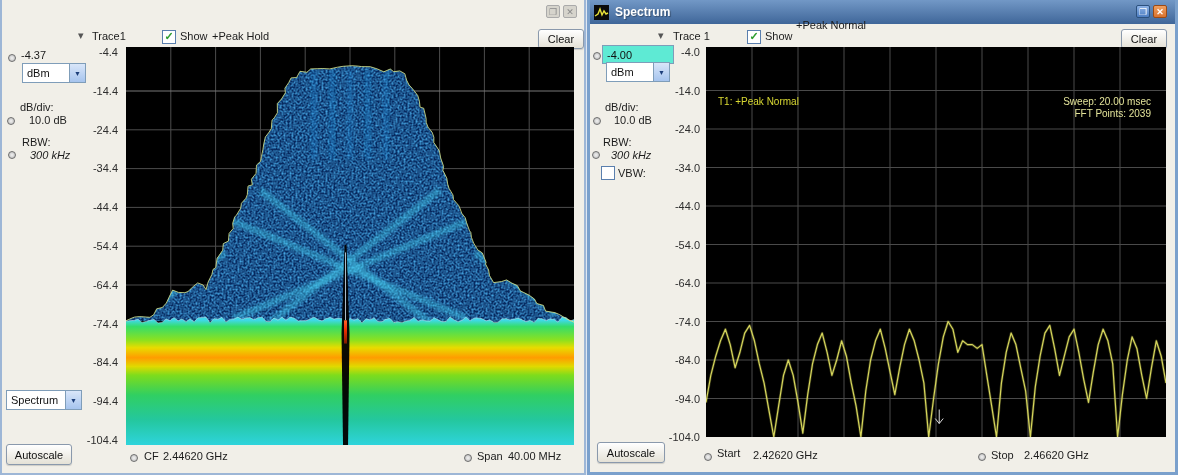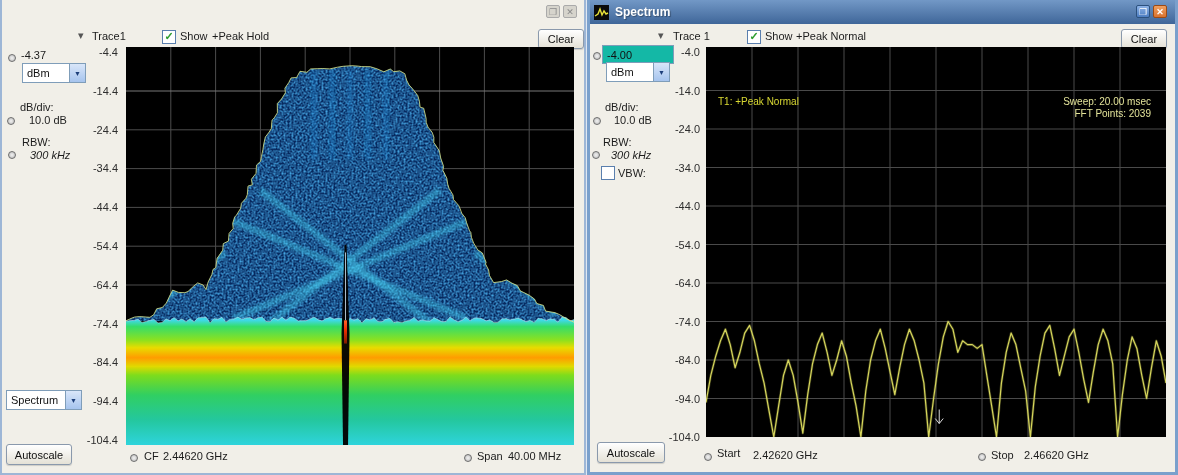--- a/index.html
+++ b/index.html
@@ -23,21 +23,21 @@
   .chev::after{content:"▾";}
   .lbl{position:absolute;font-size:11px;color:#1c1c1c;white-space:nowrap;}
   .italic{font-style:italic;}
   .checkbox{position:absolute;width:12px;height:12px;background:#fff;border:1px solid #5a7fae;font-size:11px;line-height:11px;text-align:center;color:#2f9e2f;font-weight:bold;box-sizing:content-box;}
   .checkbox.checked::after{content:"✓";}
   .btn{position:absolute;background:linear-gradient(#ffffff,#e4e1d6);border:1px solid #8a99ac;border-radius:3px;font-size:11px;color:#111;display:flex;align-items:center;justify-content:center;box-shadow:0 1px 1px rgba(0,0,0,.15);}
   .dropdown{position:absolute;background:#fff;border:1px solid #7f9db9;display:flex;align-items:center;box-sizing:border-box;}
   .dd-value{flex:1;font-size:11px;padding-left:4px;color:#111;}
   .dd-arrow{width:15px;align-self:stretch;background:linear-gradient(#d9e6f9,#a6c4ee);border-left:1px solid #7f9db9;color:#1c3e7a;font-size:7px;display:flex;align-items:center;justify-content:center;}
   .dd-arrow::after{content:"▼";}
-  .textbox{position:absolute;background:#14b8a6;border:1px solid #7f9db9;font-size:11px;color:#111;display:flex;align-items:center;padding-left:4px;box-sizing:border-box;}
+  .textbox{position:absolute;background:#5eead4;border:1px solid #7f9db9;font-size:11px;color:#111;display:flex;align-items:center;padding-left:4px;box-sizing:border-box;}
   .pin{position:absolute;width:6px;height:6px;border:1px solid #6e6e6e;border-radius:50%;background:radial-gradient(#f2f2f2,#b8b8b8);}
   .plot{position:absolute;background:#000;}
   .ytick{position:absolute;font-size:11px;color:#2e2e2e;text-align:right;line-height:14px;}
   .annot{position:absolute;font-size:10px;white-space:nowrap;}
   .annot-t1{color:#d8d832;}
   .annot-sweep{color:#e3e39a;text-align:right;line-height:12px;}
   #watermark{position:absolute;right:3px;bottom:1px;font-size:16px;letter-spacing:.5px;color:rgba(242,152,32,.85);z-index:60;}
 </style>
 </head>
 <body>
@@ -172,21 +172,21 @@
       </svg>
       <span class="title-text">Spectrum</span>
     </div>
     <div class="tb-btn tb-blue restore" style="right:25px;"></div>
     <div class="tb-btn tb-orange close" style="right:8px;"></div>
 
     <span class="chev" style="left:68px;top:29px;"></span>
     <span class="lbl" style="left:83px;top:30px;">Trace 1</span>
     <span class="checkbox checked" style="left:157px;top:30px;"></span>
     <span class="lbl" style="left:175px;top:30px;">Show</span>
-    <span class="lbl" style="left:206px;top:30px;">+Peak Normal</span>
+    <span class="lbl" style="left:206px;top:19px;">+Peak Normal</span>
     <div class="btn" style="left:531px;top:29px;width:44px;height:18px;">Clear</div>
 
     <span class="pin" style="left:3px;top:52px;"></span>
     <div class="textbox" style="left:12px;top:45px;width:72px;height:19px;">-4.00</div>
     <div class="dropdown" style="left:16px;top:62px;width:64px;height:20px;">
       <span class="dd-value">dBm</span>
       <span class="dd-arrow"></span>
     </div>
     <span class="lbl" style="left:15px;top:101px;">dB/div:</span>
     <span class="pin" style="left:3px;top:117px;"></span>

